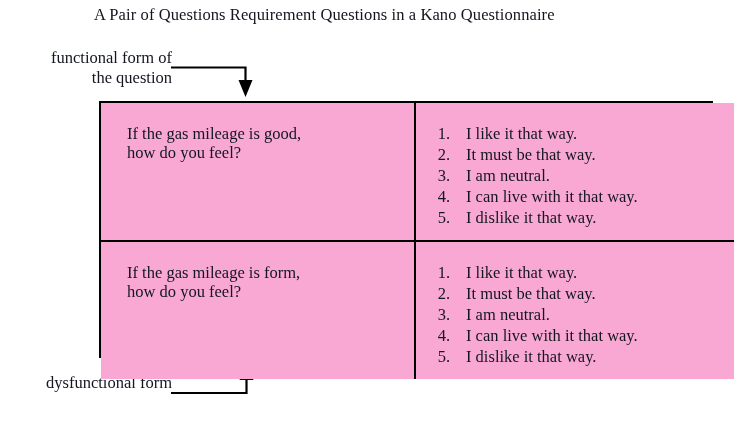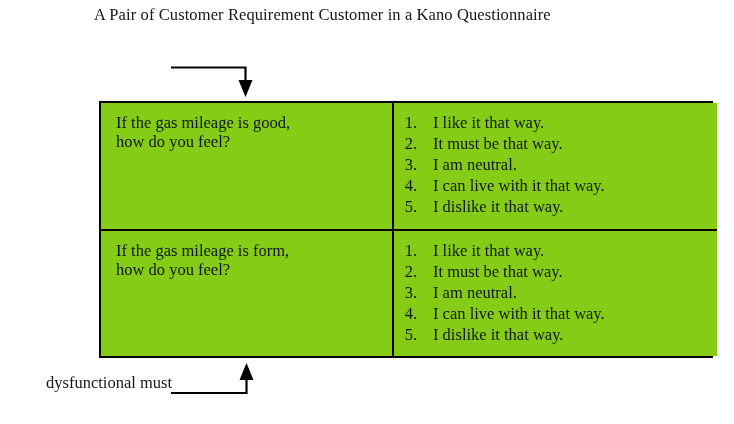--- a/index.html
+++ b/index.html
@@ -87,23 +87,23 @@
     background: #ffffff;
   }
   .kano-table table {
     border-collapse: collapse;
     width: 100%;
     height: 100%;
     table-layout: fixed;
   }
   .kano-table td {
     border: 0;
-    padding: 1px;
+    padding: 12px;
     vertical-align: top;
-    background: #84cc16;
+    background: #f9a8d4;
   }
   .row-divider td {
     border-top: 2px solid #000000;
   }
   .col-question {
     width: 289px;
     border-right: 2px solid #000000 !important;
   }
   .col-answers {
     width: 321px;
@@ -142,25 +142,29 @@
   }
   .answer-list li .txt {
     display: inline-block;
   }
 </style>
 </head>
 <body>
 
 <div id="figure">
 
-  <div class="fig-title">A Pair of Customer Requirement Customer in a Kano Questionnaire</div>
-
+  <div class="fig-title">A Pair of Questions Requirement Questions in a Kano Questionnaire</div>
+
+  <div class="callout top">
+    <span class="line1">functional form of</span>
+    <span class="line2">the question</span>
+  </div>
 
   <div class="callout bottom">
-    <span class="line1">dysfunctional must</span>
+    <span class="line1">dysfunctional form</span>
   </div>
 
   <svg class="connector" viewBox="0 0 734 424">
 
     <g>
       <path d="M 171 67.5 L 245.5 67.5 L 245.5 84" fill="none" stroke="#000000" stroke-width="2.2"></path>
       <polygon points="245.5,97 238.5,80 252.5,80" fill="#000000"></polygon>
     </g>
 
     <g>

